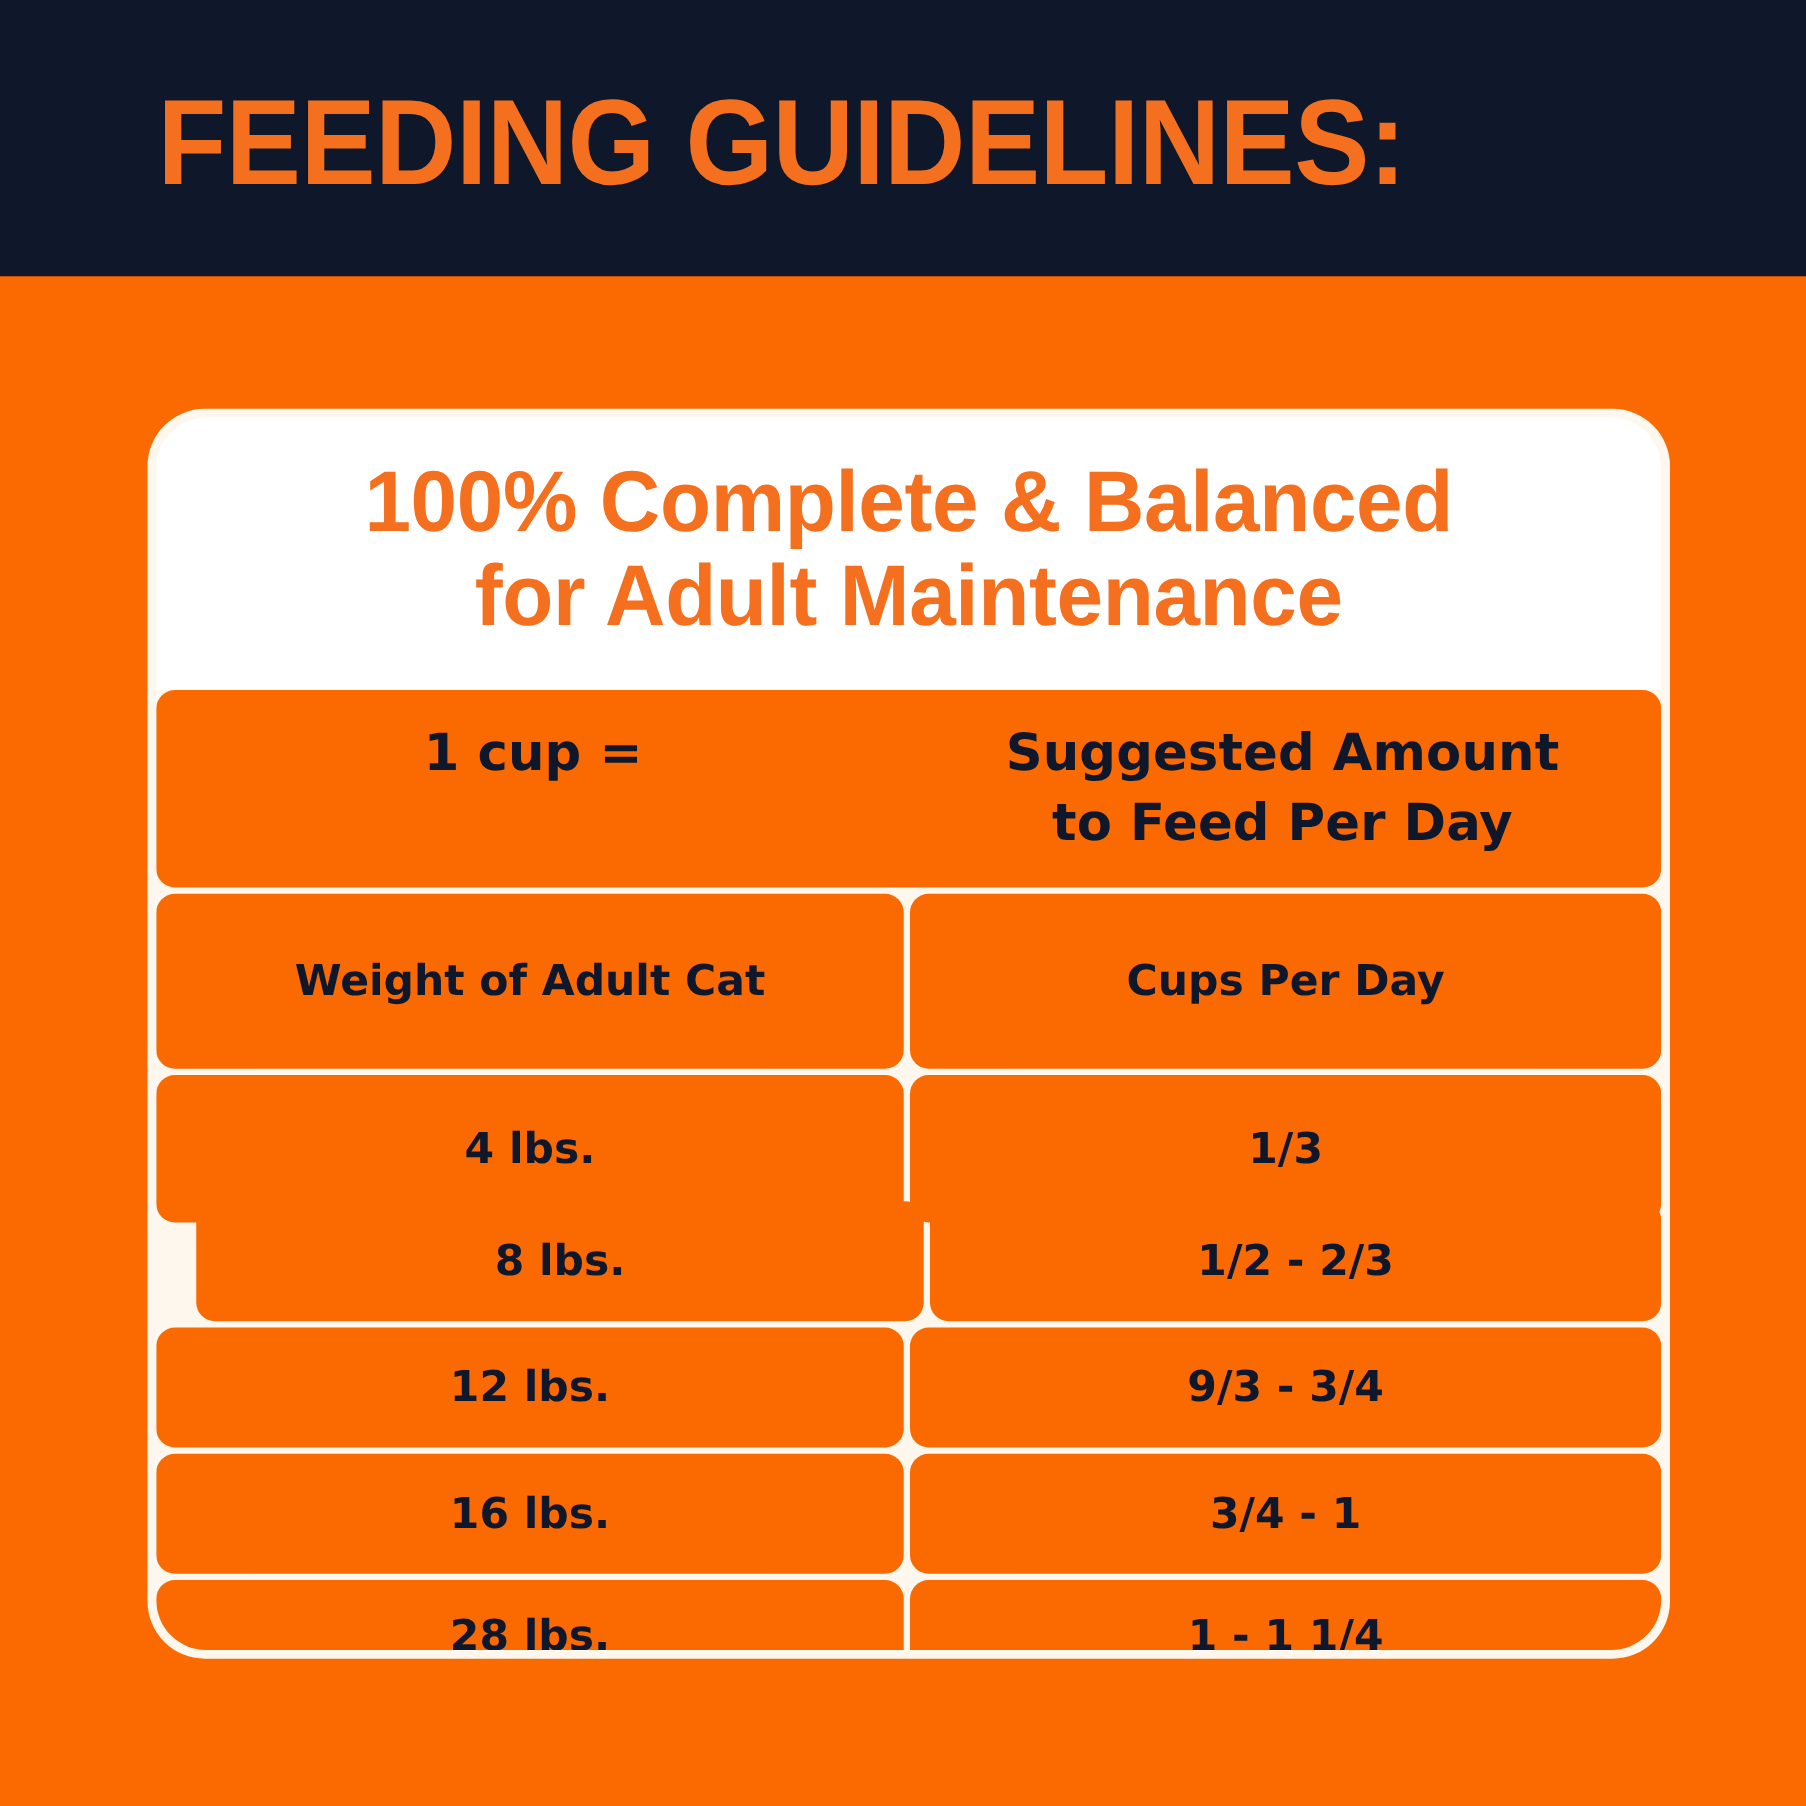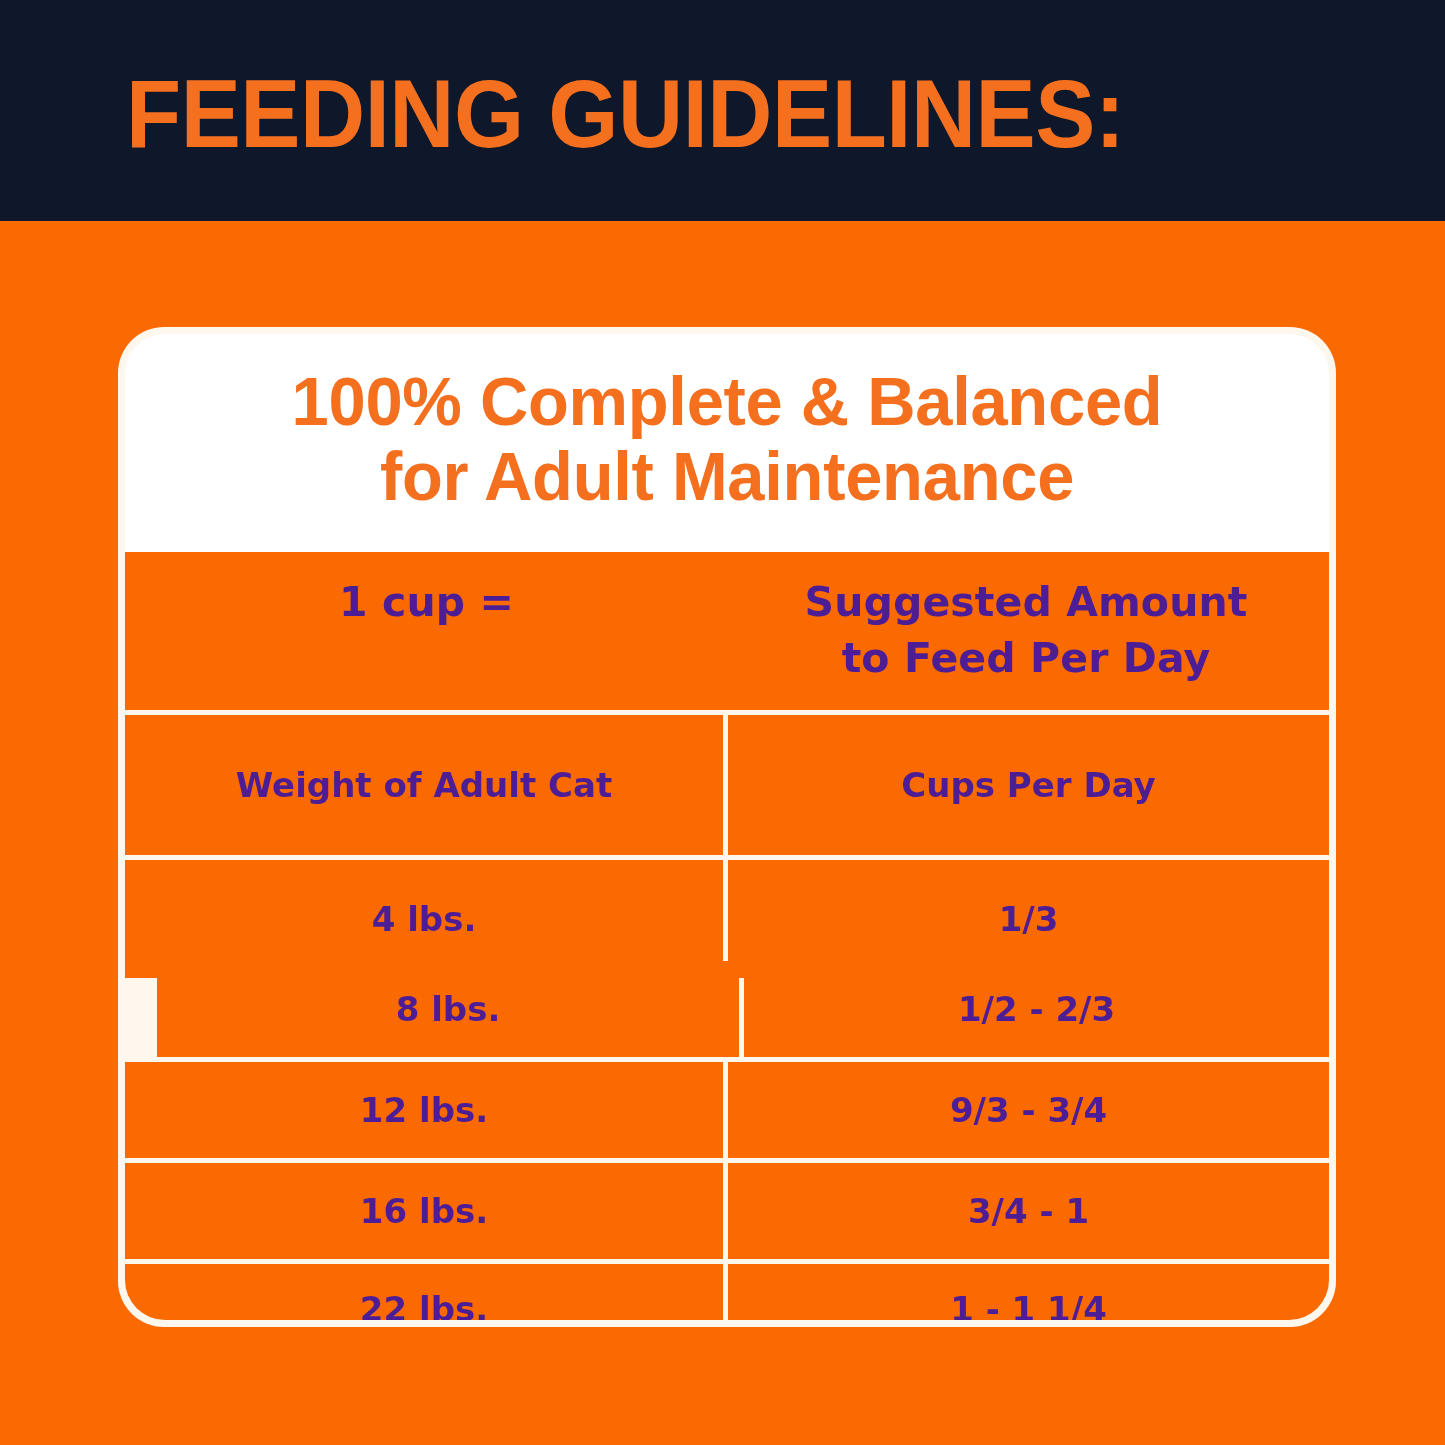--- a/index.html
+++ b/index.html
@@ -100,29 +100,30 @@
 
   .trow {
     position: absolute;
     left: 0;
     width: 1204px;
     display: flex;
   }
 
   .tcell {
     background: #FB6A00;
-    color: #4c1d95;
+    color: #0f172a;
     display: flex;
     align-items: center;
     justify-content: center;
     text-align: center;
     font-family: "DejaVu Sans", "Liberation Sans", sans-serif;
     font-weight: bold;
     line-height: 1.18;
     height: 100%;
+    border-radius: 15px;
   }
 
   
   .row-head { top: 0; height: 158px; }
   .row-head .tcell {
     width: 1204px;
     font-size: 41px;
     line-height: 1.36;
     letter-spacing: 0.1px;
   }
@@ -199,21 +200,21 @@
           <div class="tcell col-left">12 lbs.</div>
           <div class="tcell col-right">9/3 - 3/4</div>
         </div>
 
         <div class="trow row-data row-d3">
           <div class="tcell col-left">16 lbs.</div>
           <div class="tcell col-right">3/4 - 1</div>
         </div>
 
         <div class="trow row-data row-d4">
-          <div class="tcell col-left">22 lbs.</div>
+          <div class="tcell col-left">28 lbs.</div>
           <div class="tcell col-right">1 - 1 1/4</div>
         </div>
 
       </div>
     </div>
   </div>
 
 </div>
 
 </body></html>

